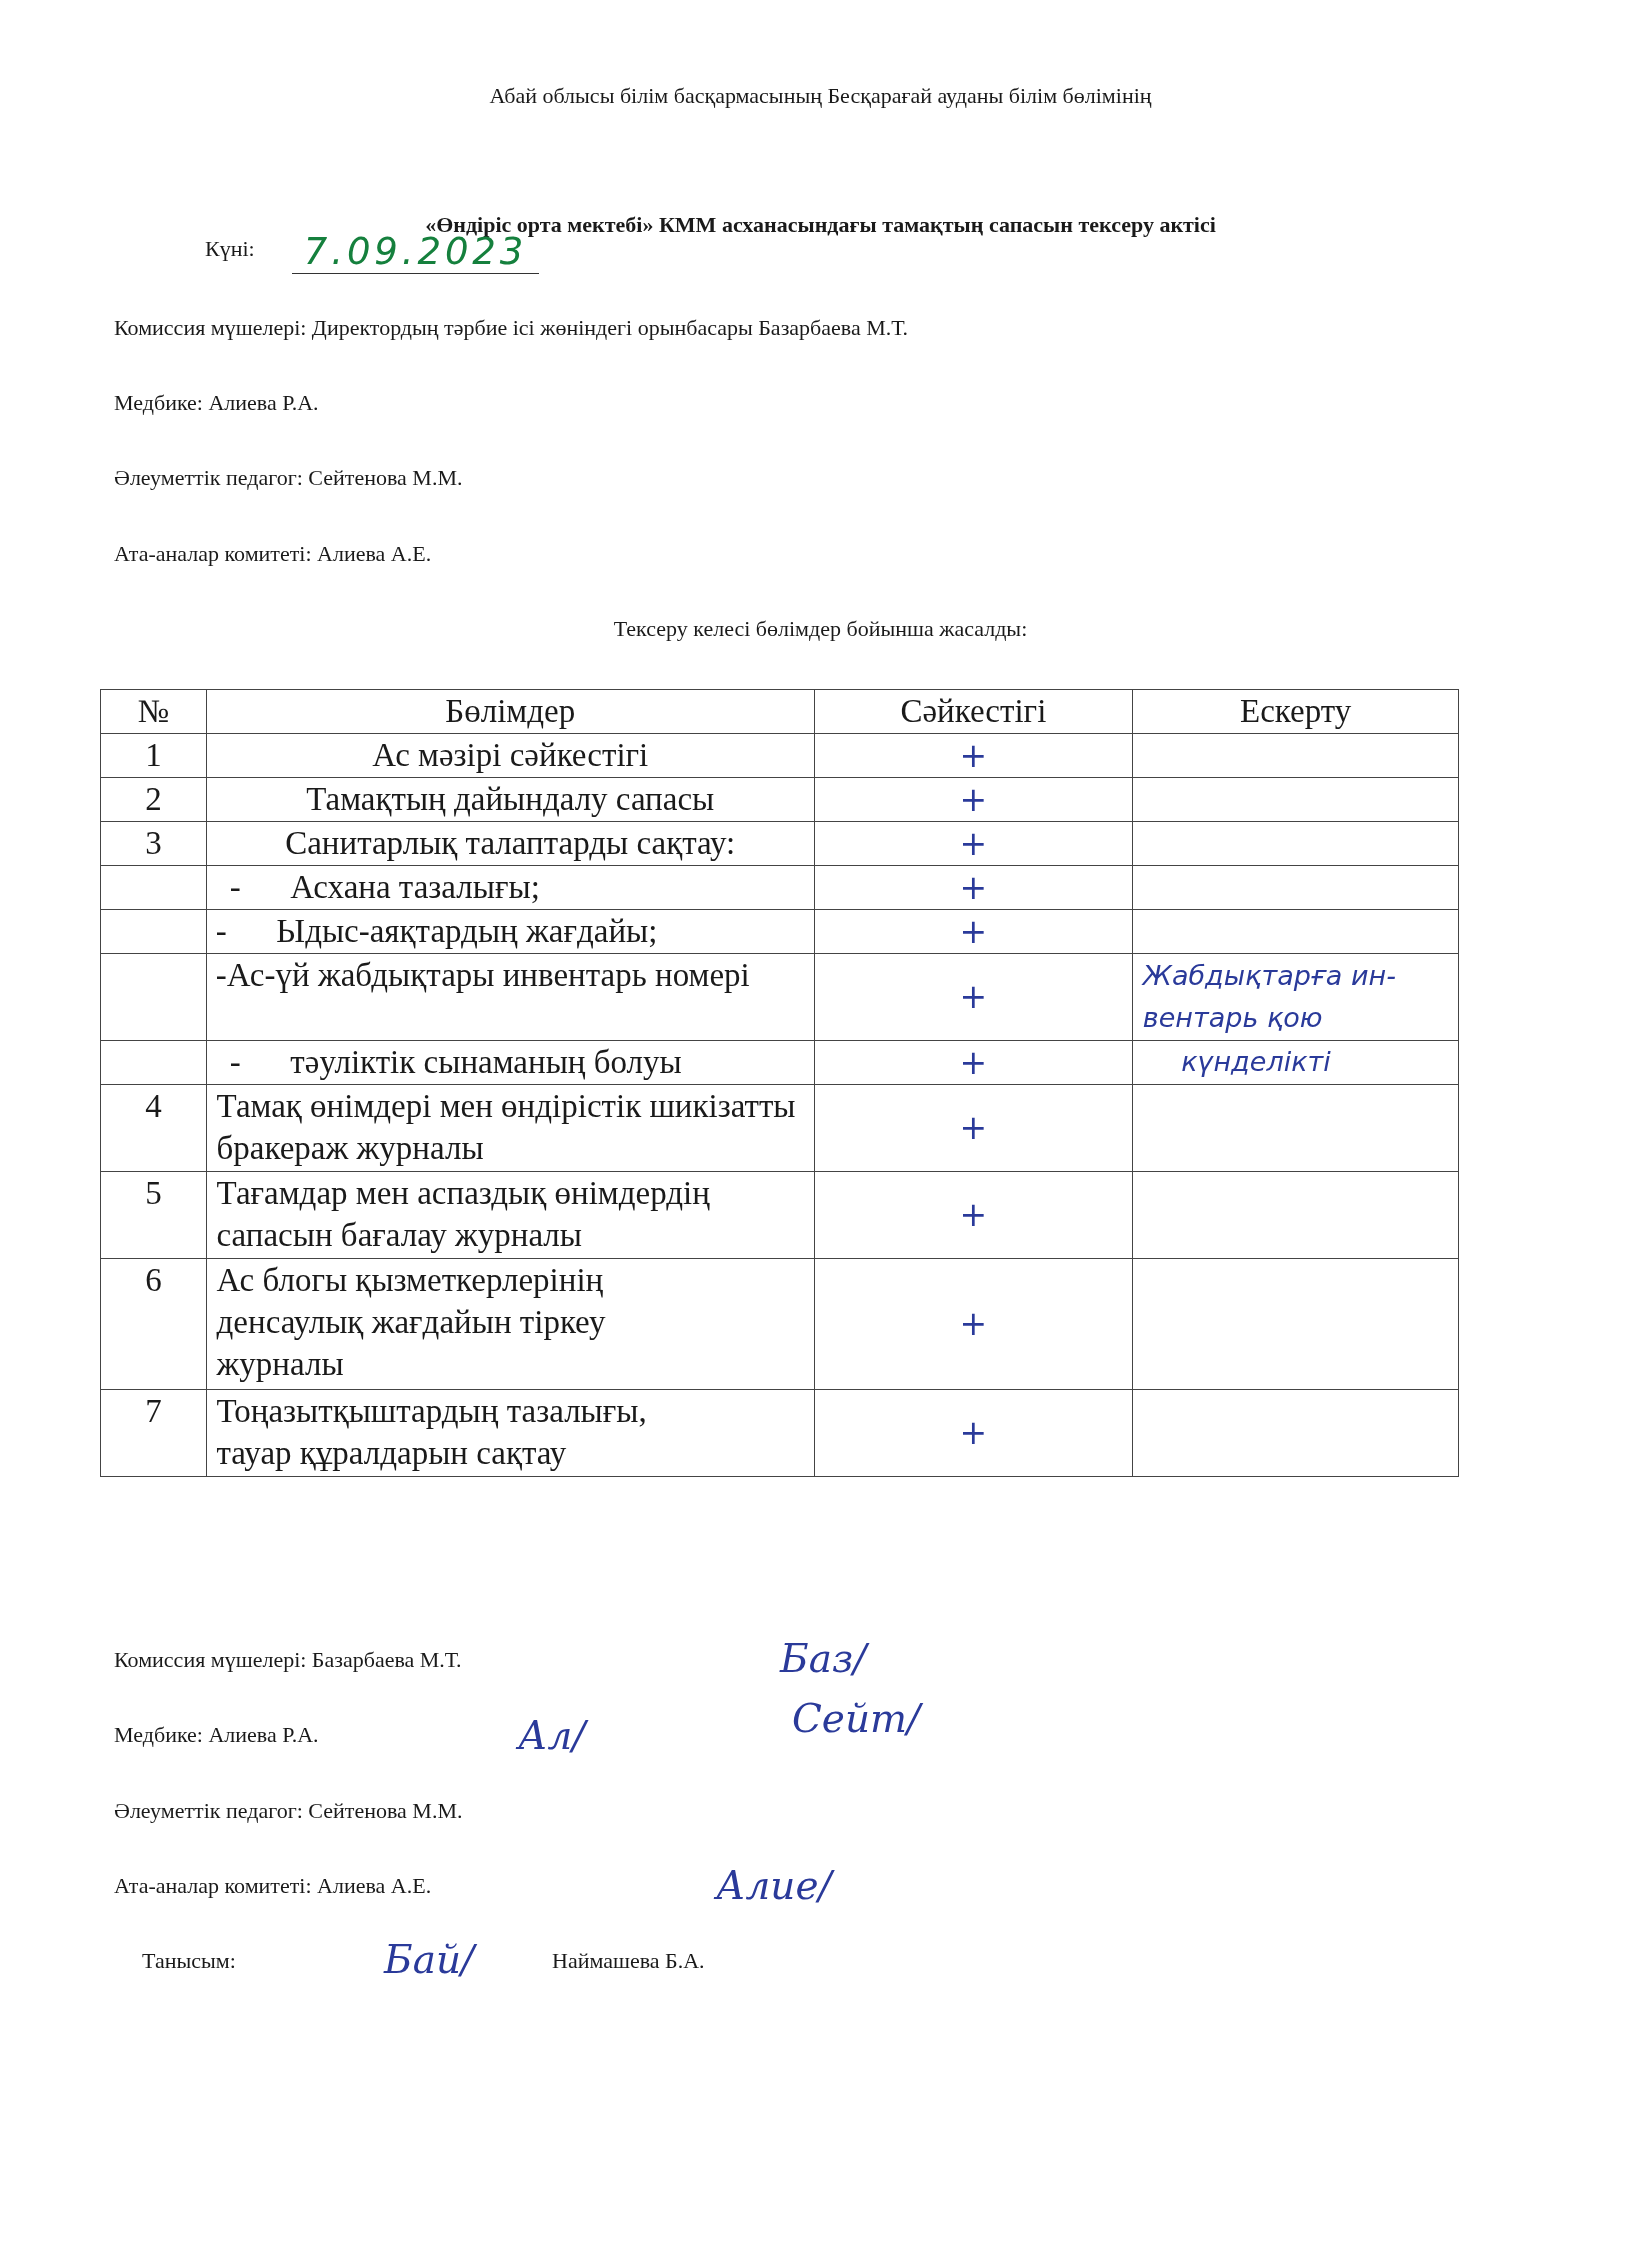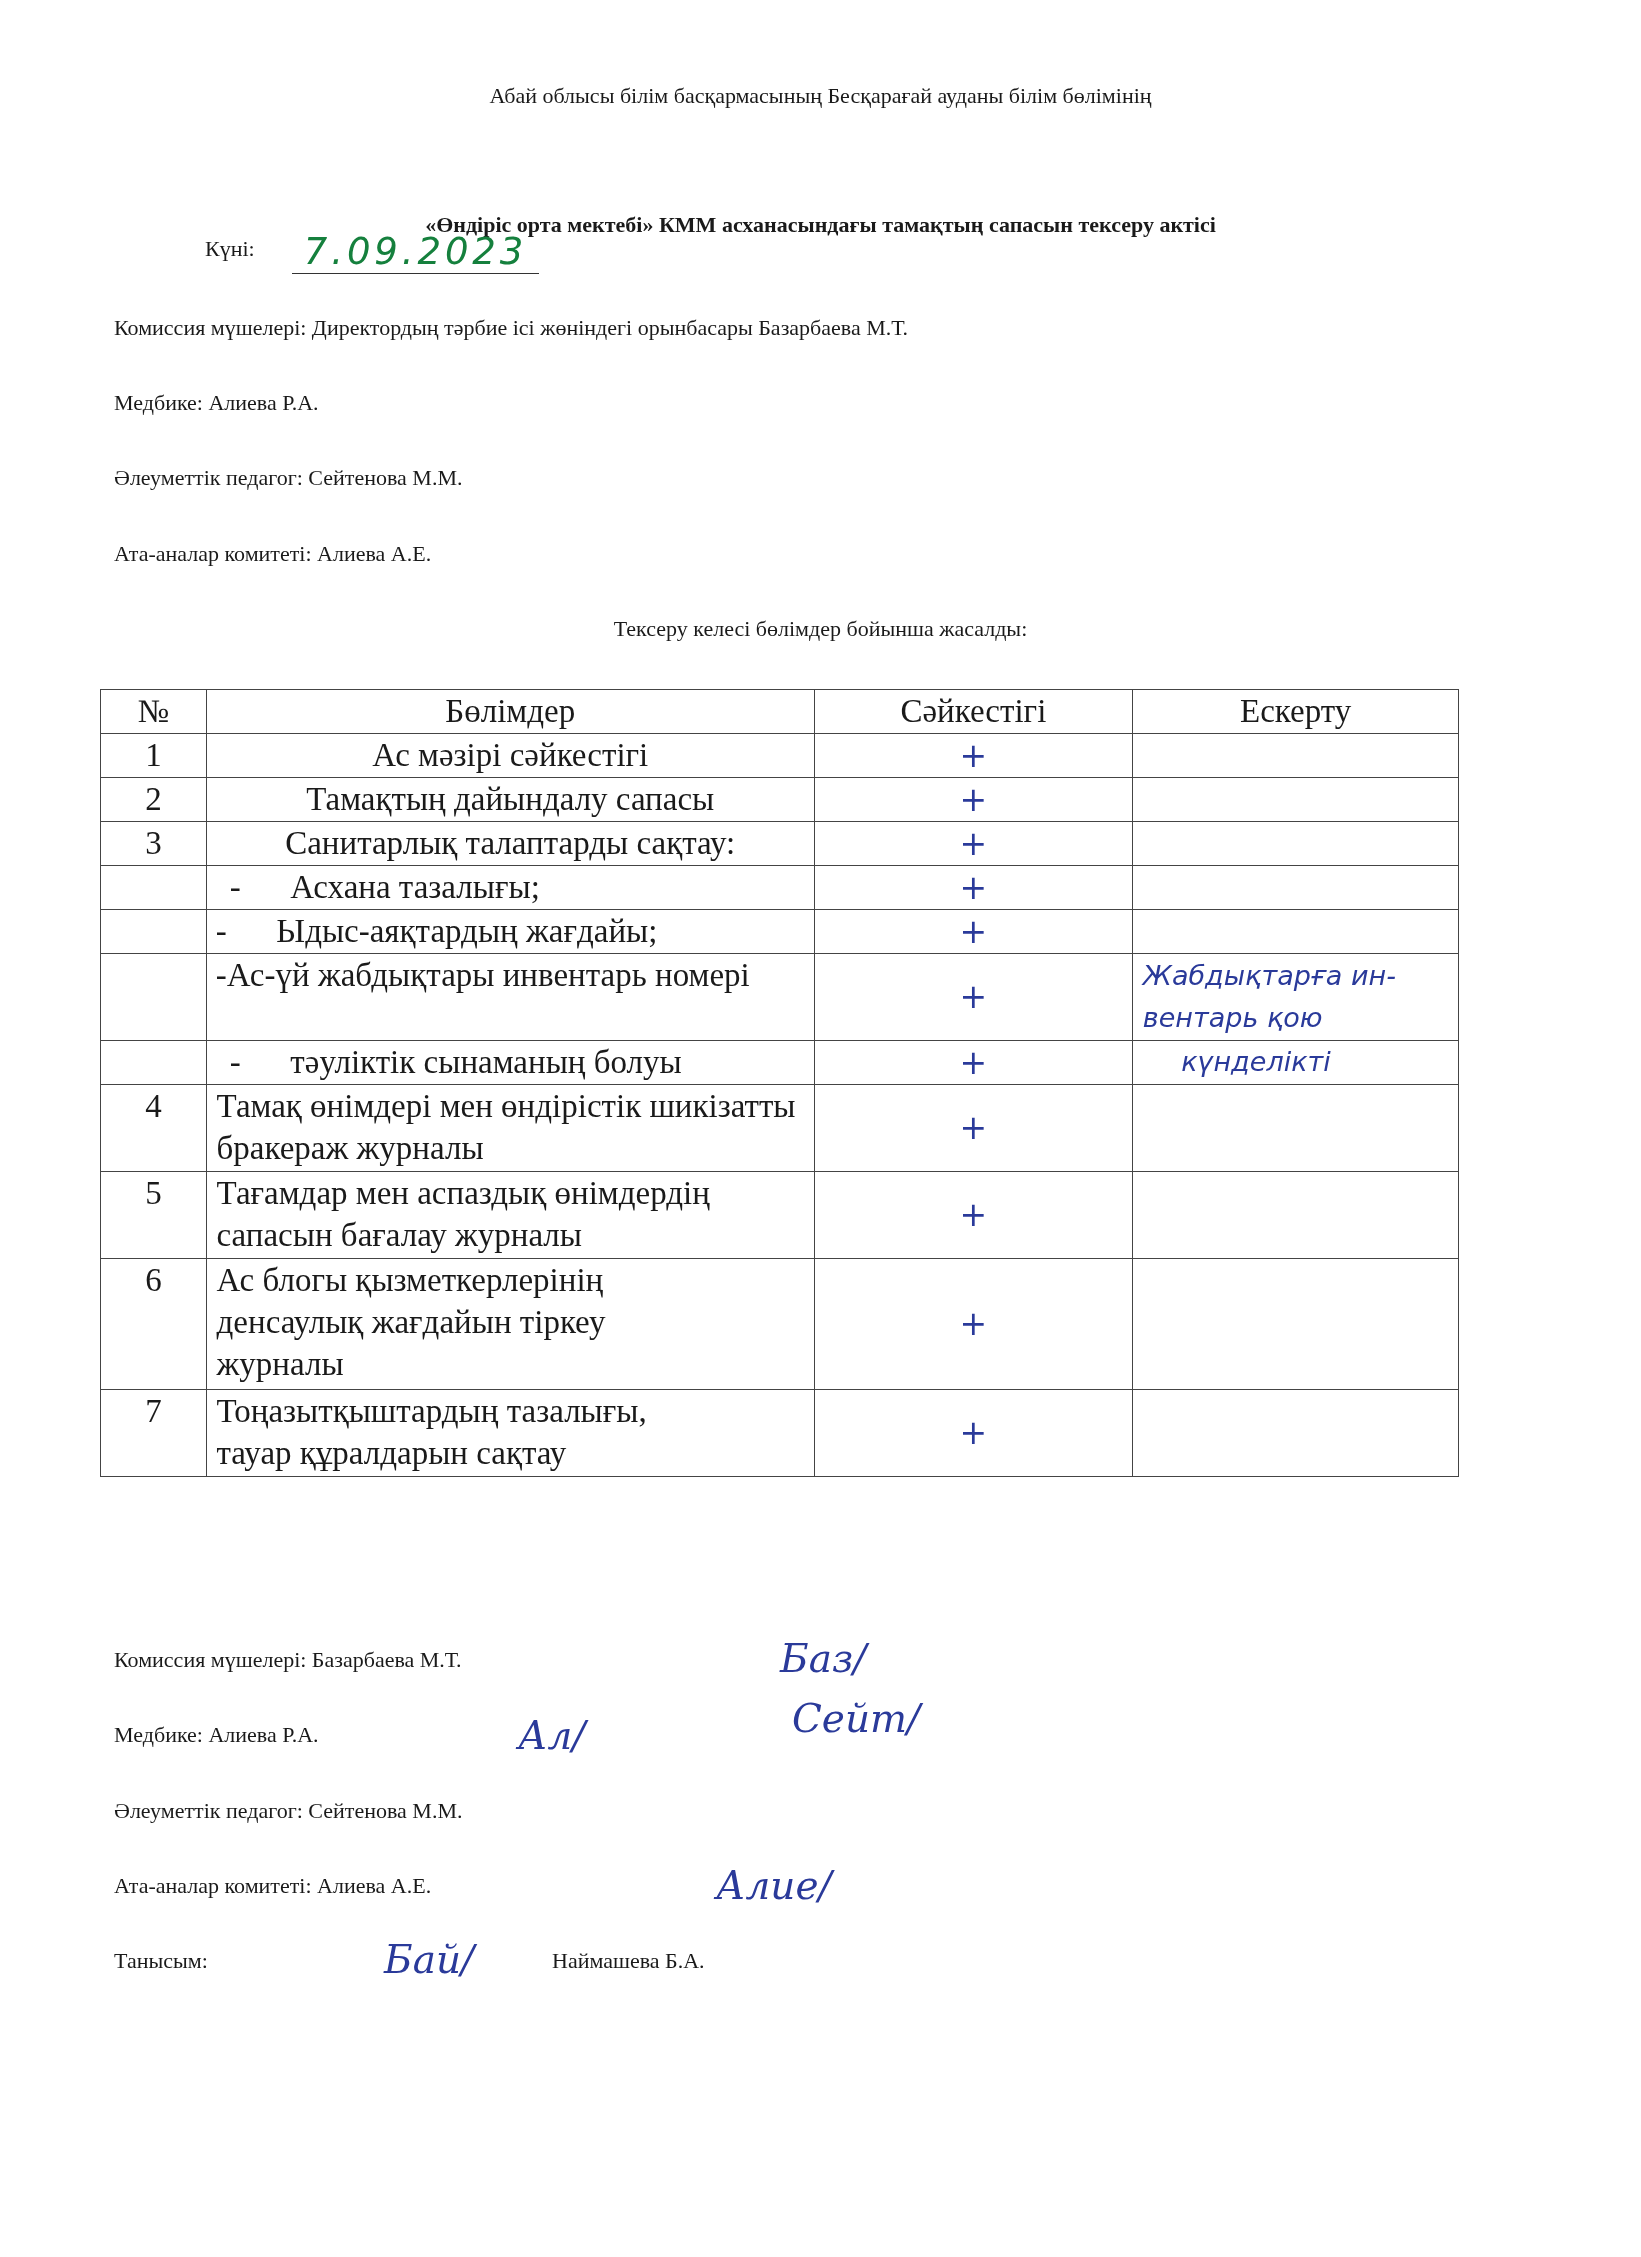--- a/index.html
+++ b/index.html
@@ -123,16 +123,16 @@
 
 <div class="abs t34 line" style="top:1722px;">Медбике: Алиева Р.А.</div>
 <div class="abs sig" style="left:518px; top:1713px;">Ал/</div>
 
 <div class="abs t34 line" style="top:1798px;">Әлеуметтік педагог: Сейтенова М.М.</div>
 <div class="abs sig" style="left:792px; top:1696px;">Сейт/</div>
 
 <div class="abs t34 line" style="top:1873px;">Ата-аналар комитеті: Алиева А.Е.</div>
 <div class="abs sig" style="left:716px; top:1863px;">Алие/</div>
 
-<div class="abs t34 line" style="top:1948px;">Танысым:</div>
+<div class="abs t34 line" style="top:1948px;margin-left:28px;">Танысым:</div>
 <div class="abs sig" style="left:384px; top:1937px;">Бай/</div>
 <div class="abs t34" style="left:552px; top:1948px;">Наймашева Б.А.</div>
 
 
 </body></html>

